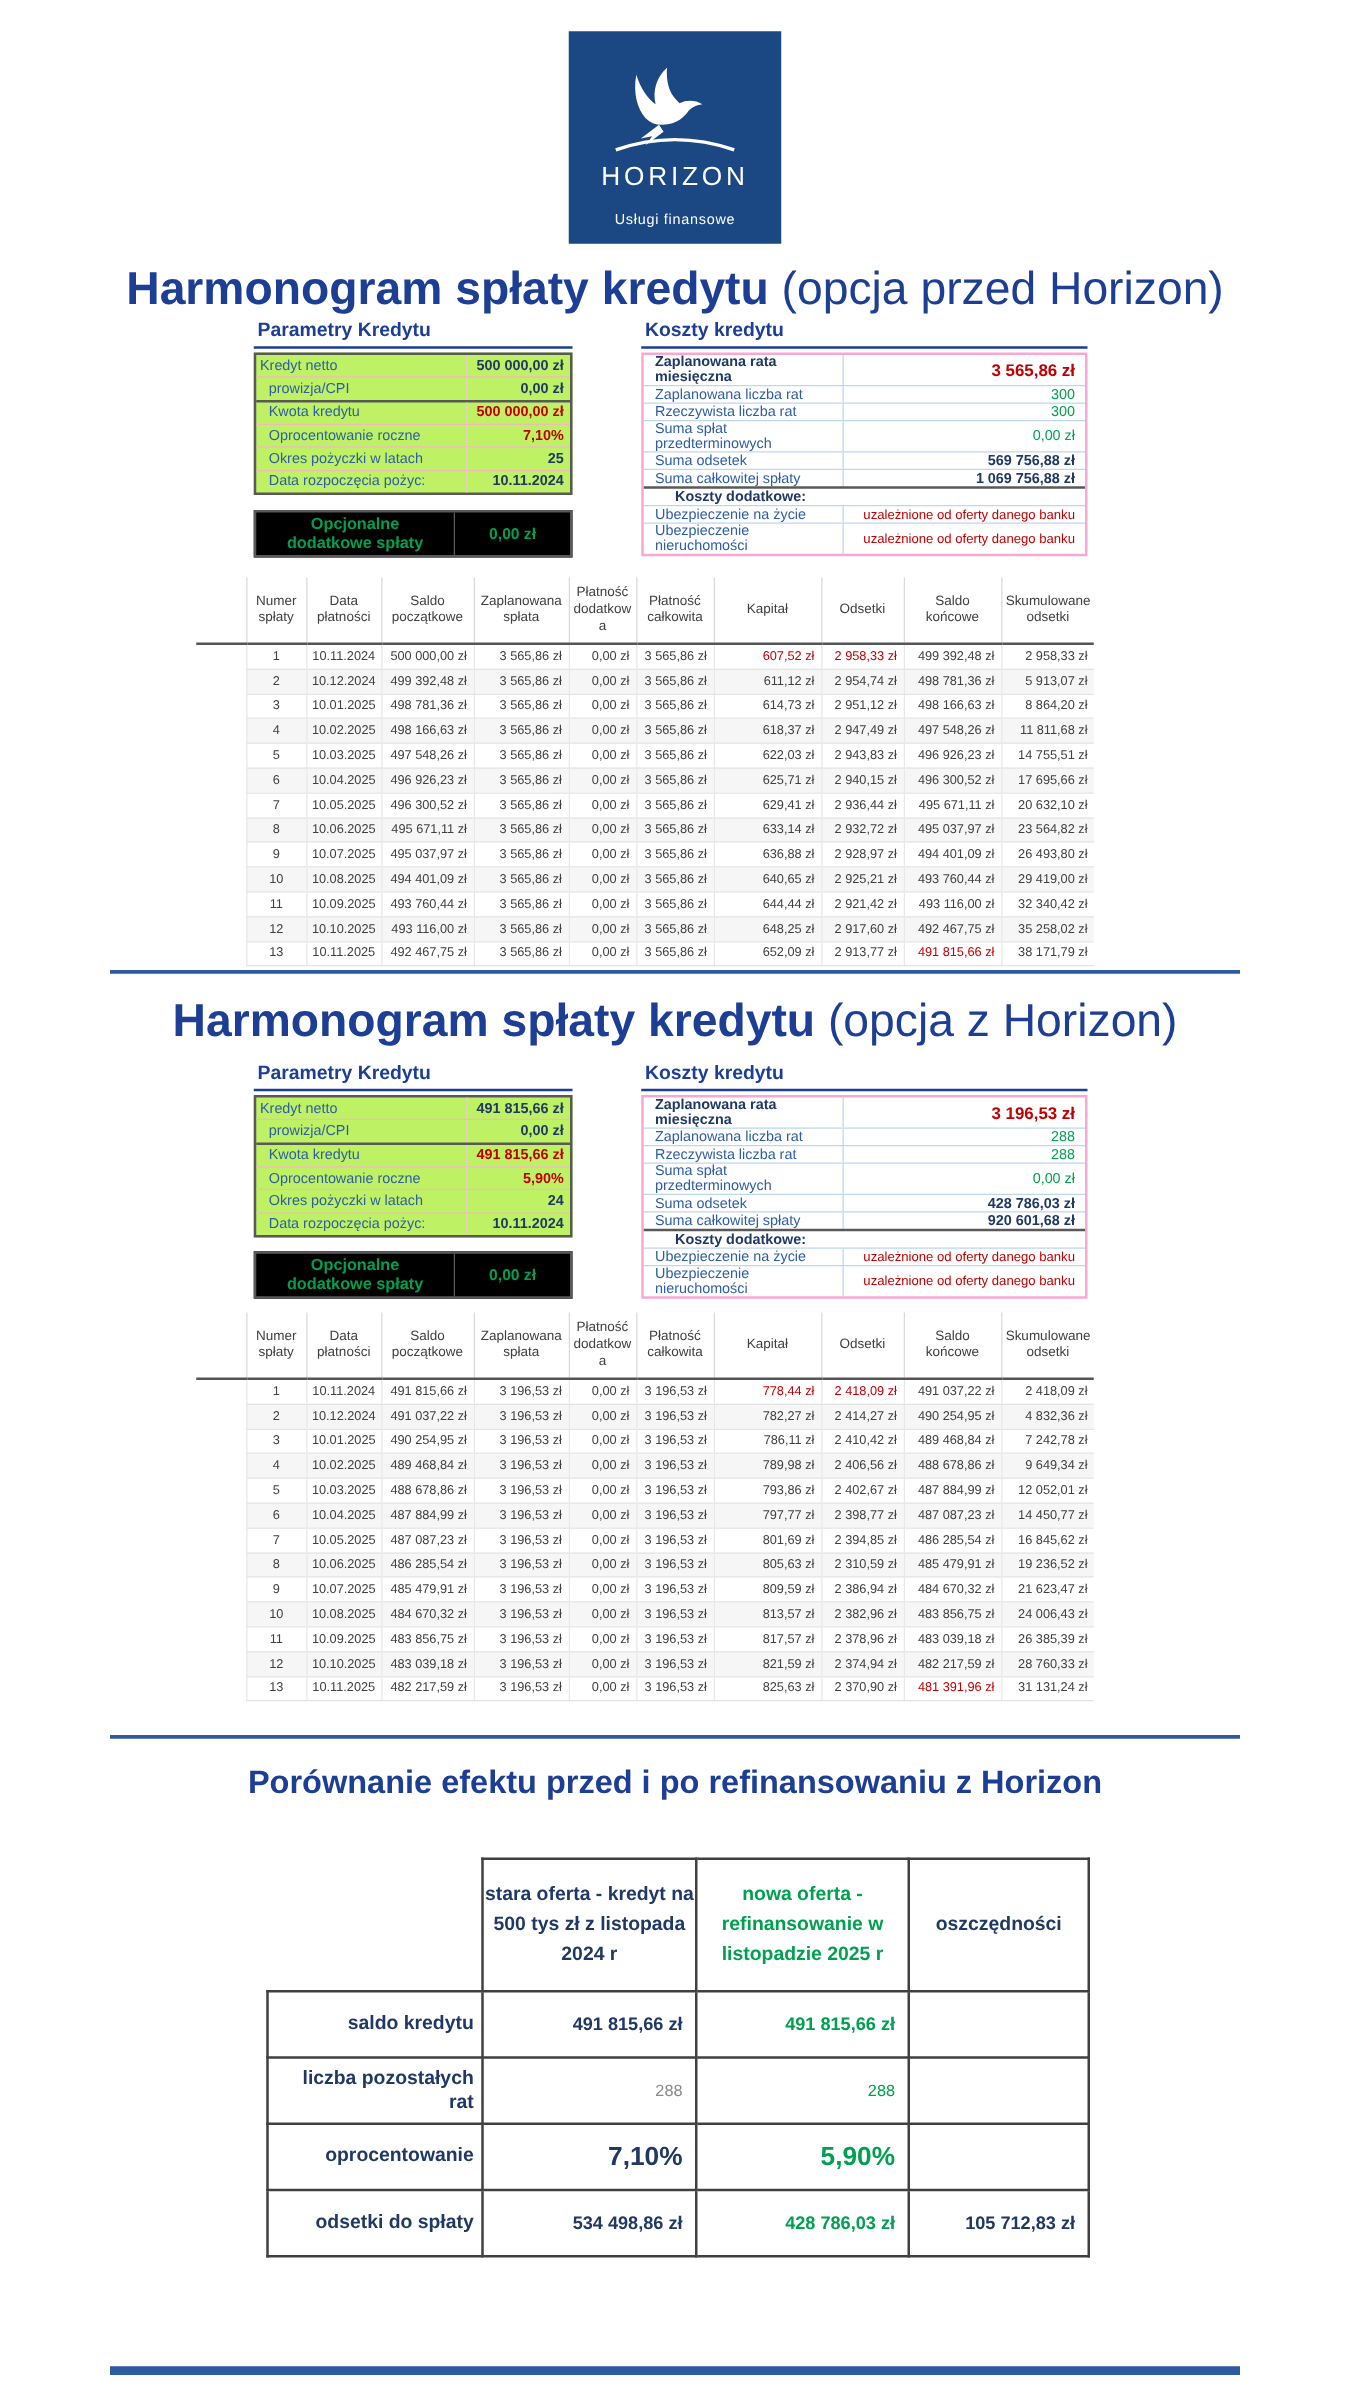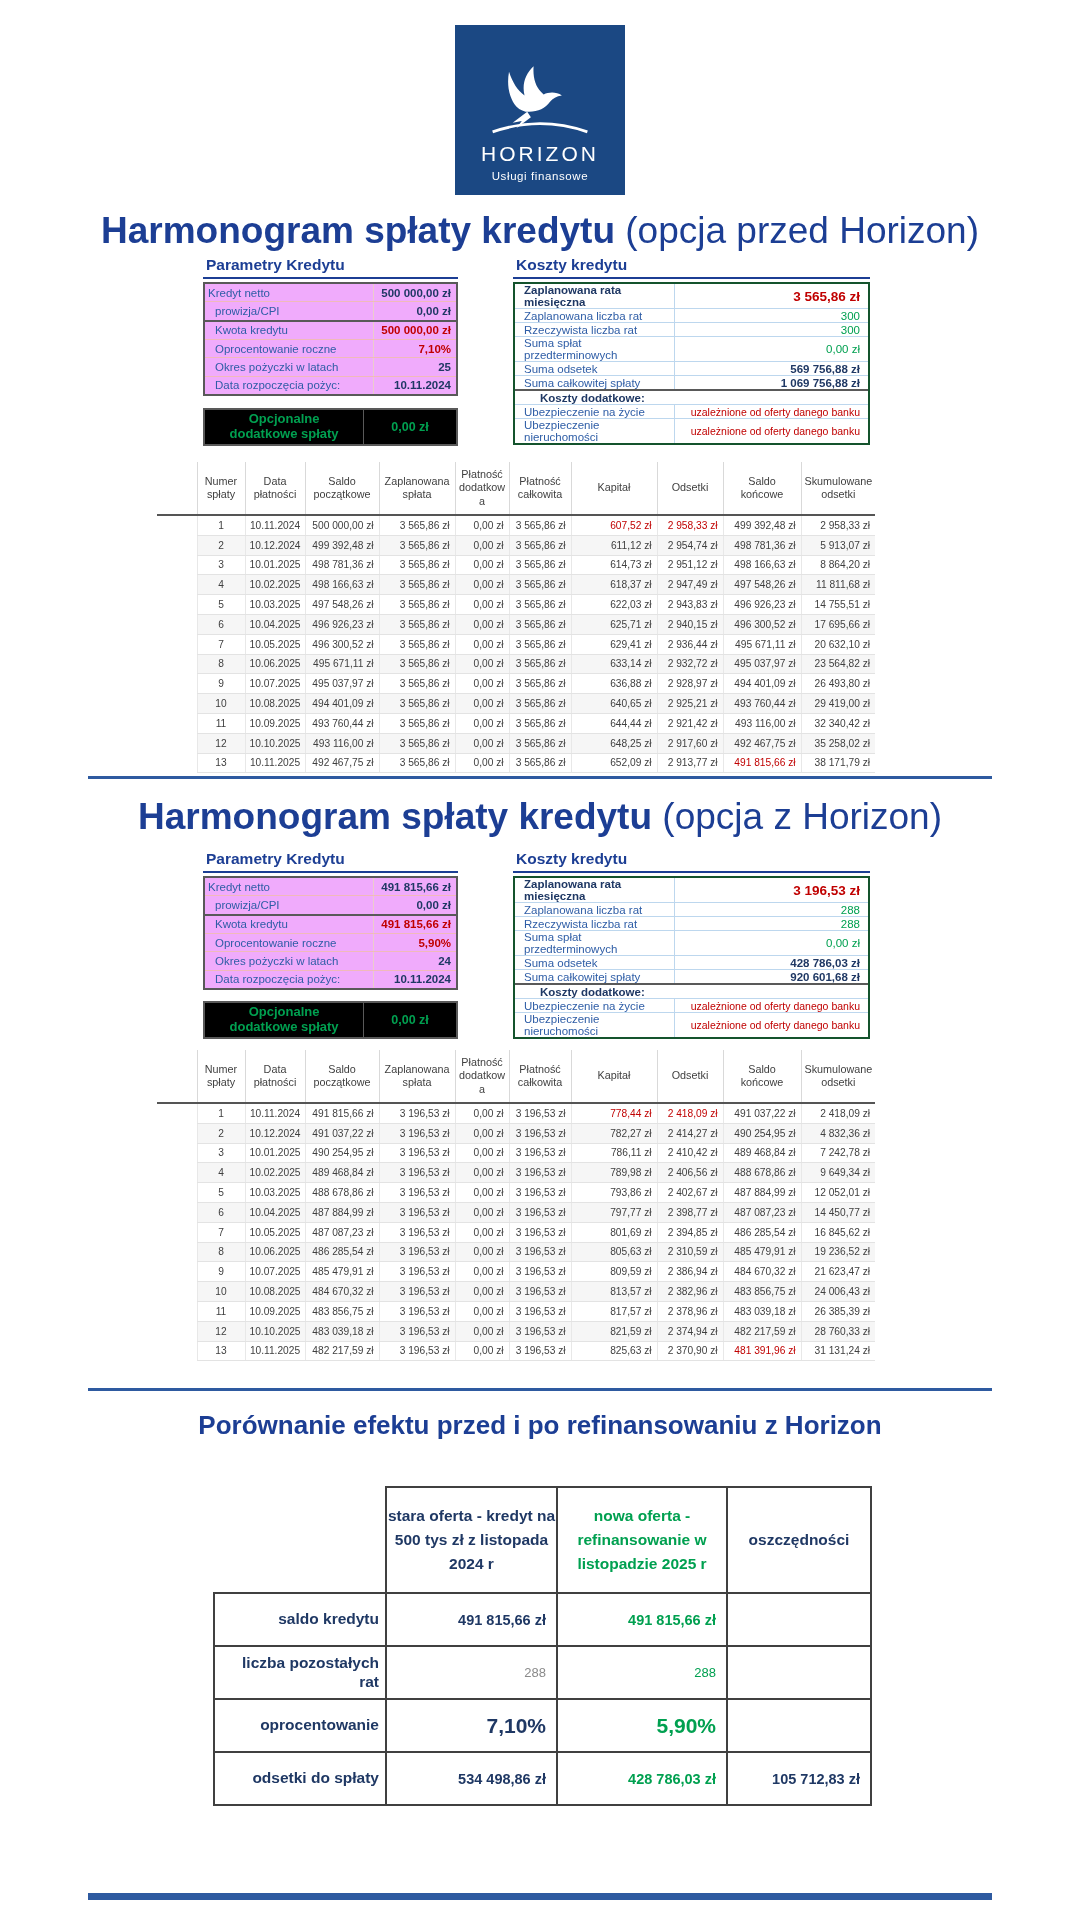--- a/index.html
+++ b/index.html
@@ -5,47 +5,47 @@
   html,body{margin:0;padding:0;background:#fff;}
   .page{position:relative;width:1080px;height:1920px;background:#fff;overflow:hidden;
         font-family:"Liberation Sans",sans-serif;border-radius:29px;}
 
   
   .logo{position:absolute;left:455px;top:25px;width:170px;height:170px;background:#1b4883;
         display:flex;flex-direction:column;align-items:center;justify-content:flex-end;
         padding-bottom:13px;box-sizing:border-box;}
   .logo svg{width:112px;height:82px;margin-bottom:1px;}
   .logo-name{color:#fff;font-size:21px;letter-spacing:3px;font-weight:400;}
-  .logo-tagline{color:#fff;font-size:11.5px;letter-spacing:.6px;margin-top:4px;}
+  .logo-tagline{color:#fff;font-size:11.5px;letter-spacing:.6px;margin-top:16px;}
 
   
   .sec-title{position:absolute;left:0;width:100%;text-align:center;font-size:37px;color:#1c3e94;}
   .sec-title .tb{font-weight:700;}
   .sec-title .tr{font-weight:400;}
   .cmp-title{position:absolute;left:0;width:100%;text-align:center;font-size:26px;
              font-weight:700;color:#1c3e94;}
 
   
   .box-title{position:absolute;box-sizing:border-box;font-size:15.5px;font-weight:700;
              color:#1c3e94;border-bottom:2px solid #1c3e94;padding:0 0 3px 3px;}
 
   
   .pbox{position:absolute;width:255px;height:114px;border:2px solid #595959;box-sizing:border-box;
-        display:flex;flex-direction:column;background:#f0abfc;}
+        display:flex;flex-direction:column;background:#bef264;}
   .prow{flex:1;display:flex;align-items:stretch;font-size:11.5px;border-top:1px solid #f0baba;}
   .prow:first-child{border-top:none;}
   .prow.thick{border-top:2px solid #595959;}
   .plabel{width:67%;color:#2e5da6;padding-left:10px;box-sizing:border-box;display:flex;align-items:center;}
   .prow:first-child .plabel{padding-left:3px;}
   .pvalue{flex:1;border-left:1px solid #eccccc;display:flex;align-items:center;justify-content:flex-end;
           padding-right:5px;font-weight:700;color:#1f3864;}
   .v-red{color:#c00000;}
 
   
-  .cbox{position:absolute;left:513px;width:357px;height:163px;border:2px solid #14532d;box-sizing:border-box;
+  .cbox{position:absolute;left:513px;width:357px;height:163px;border:2px solid #f9a8d4;box-sizing:border-box;
         display:flex;flex-direction:column;background:#fff;}
   .crow{flex:1;display:flex;align-items:stretch;font-size:11.5px;border-top:1px solid #bdd7ee;}
   .crow:first-child{border-top:none;}
   .crow:first-child .clabel{font-weight:700;color:#1f3864;}
   .crow.section{border-top:2px solid #595959;padding-left:20px;}
   .crow.section .clabel{font-weight:700;color:#1f3864;width:100%;padding-left:5px;}
   .crow.section .cvalue{border-left:none;}
   .clabel{width:45%;color:#2e5da6;padding-left:9px;box-sizing:border-box;display:flex;align-items:center;}
   .cvalue{flex:1;border-left:1px solid #bdd7ee;display:flex;align-items:center;justify-content:flex-end;
           padding-right:8px;font-weight:700;color:#1f3864;}

